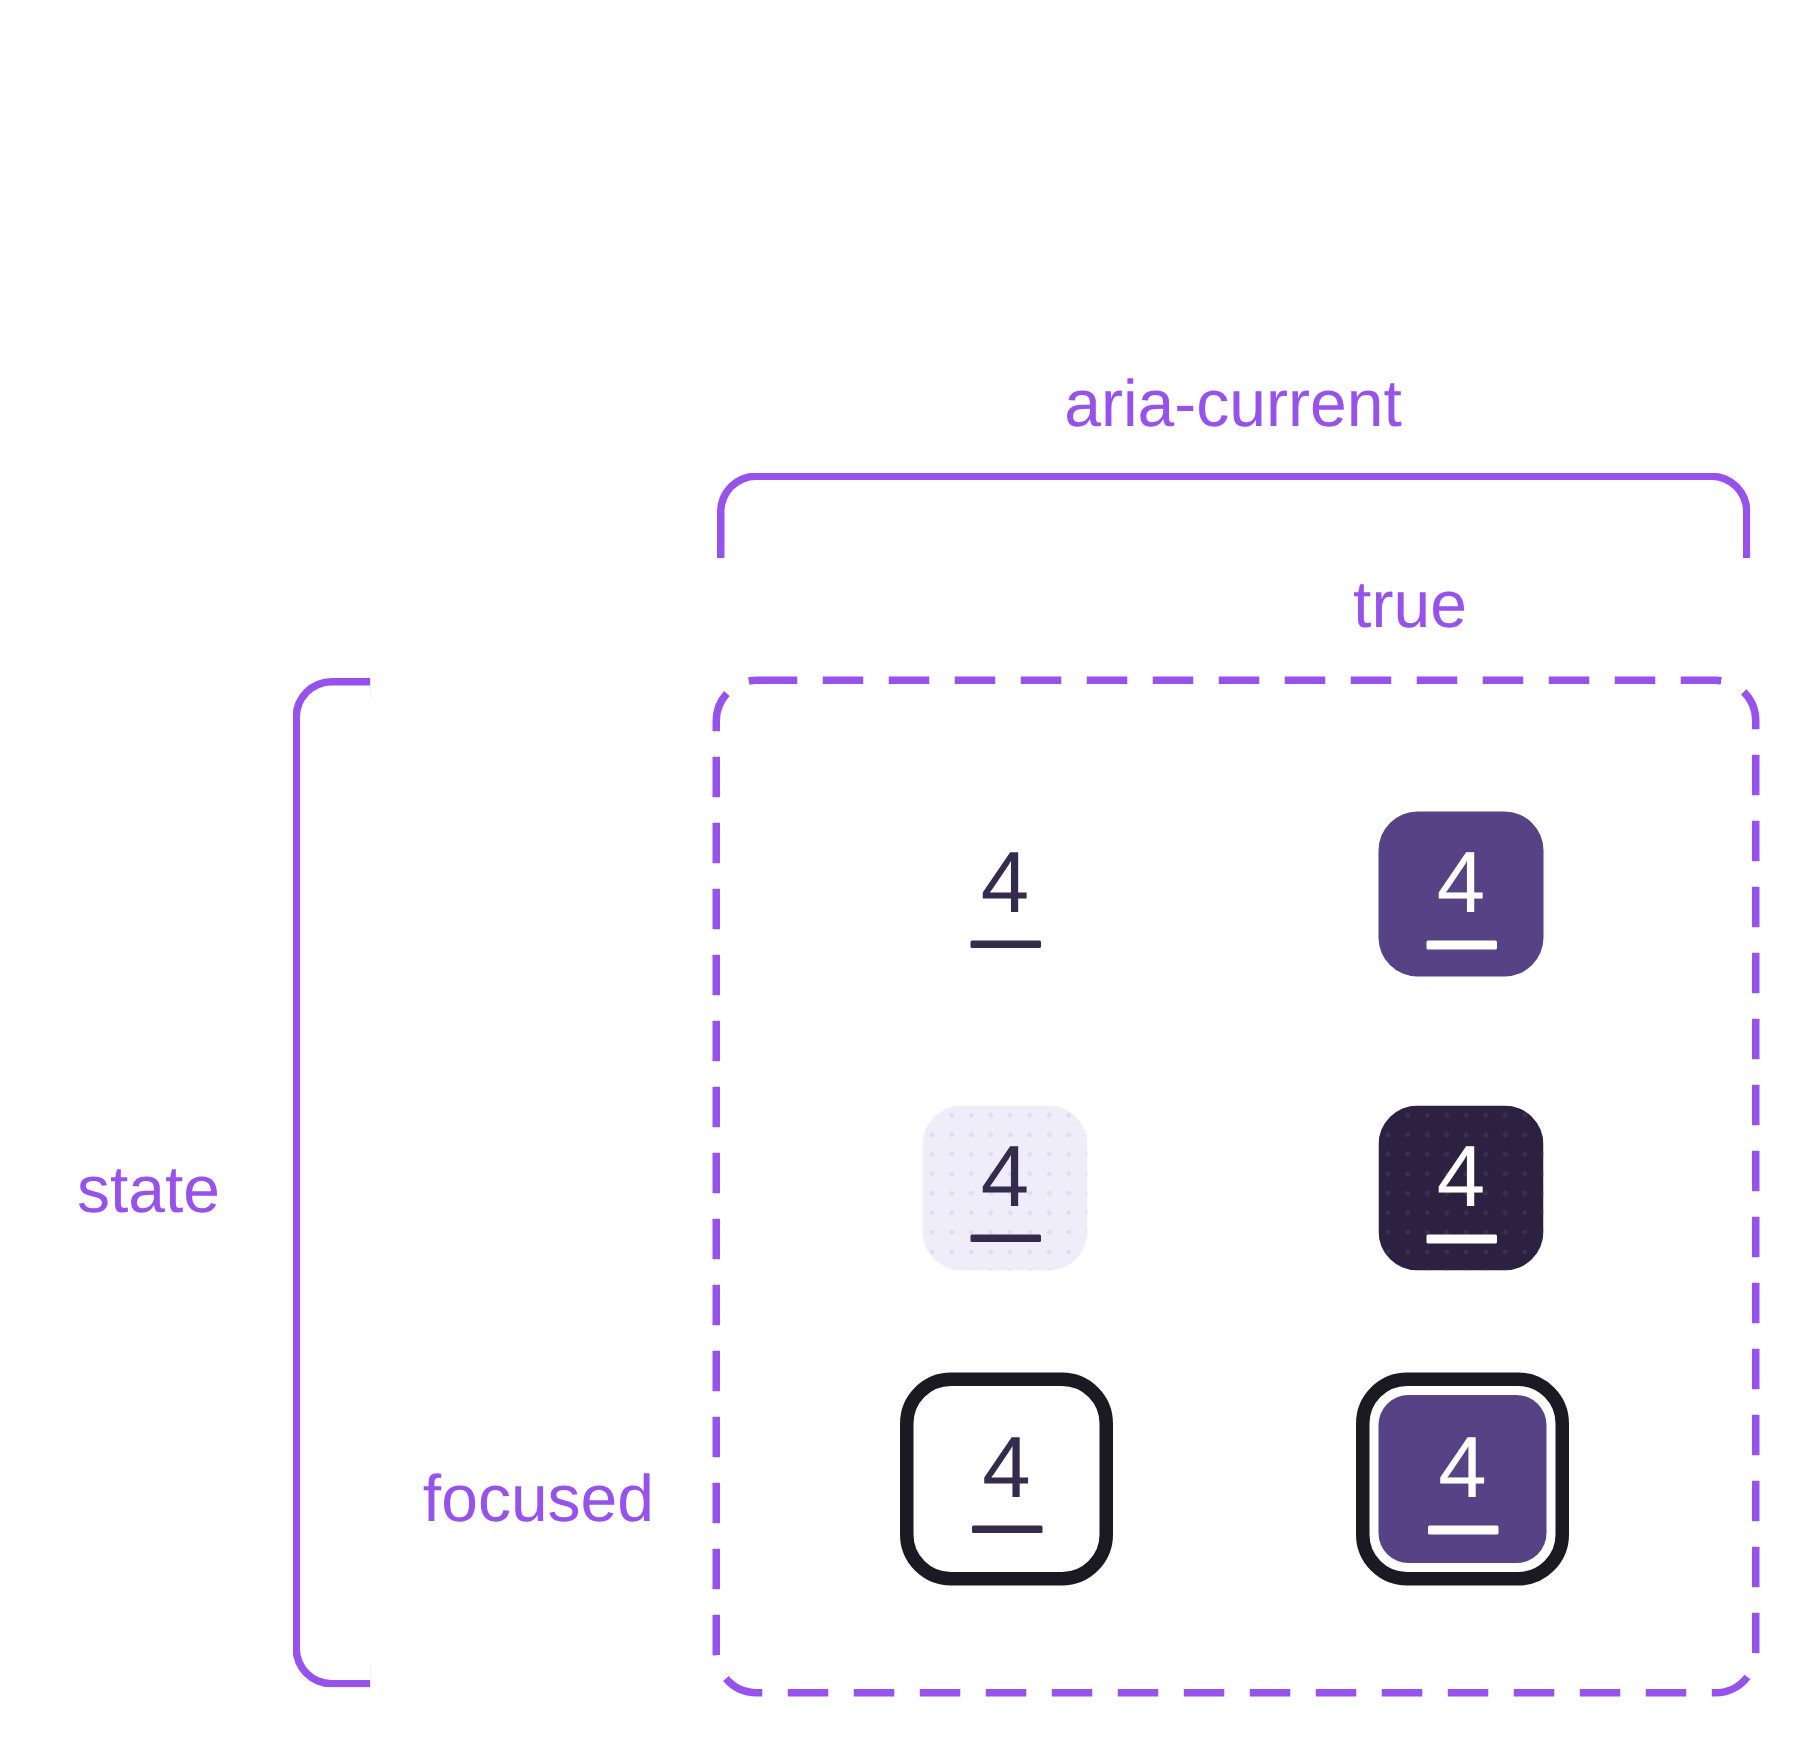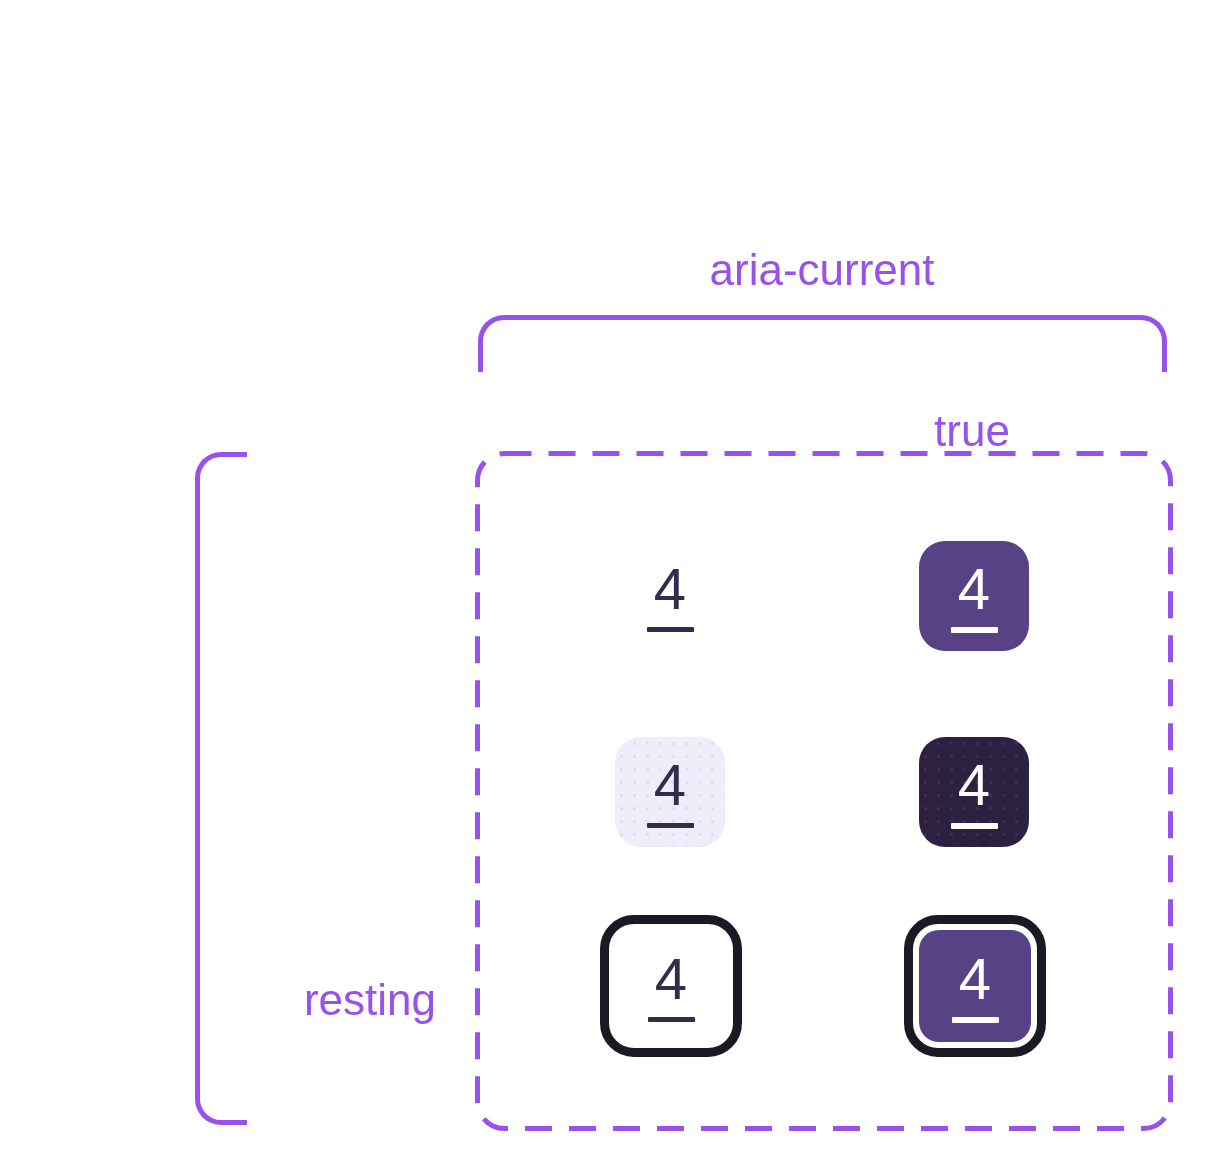--- a/index.html
+++ b/index.html
@@ -14,21 +14,21 @@
   .axis-text{
     position:absolute;
     color:#9852EC;
     font-size:44px;
     font-weight:400;
     line-height:1.1;
     white-space:nowrap;
   }
   .col-title{ left:472px; top:246px; width:700px; text-align:center; }
   .col-label-false{ left:570px; top:380px; width:200px; text-align:center; }
-  .col-label-true{ left:872px; top:380px; width:200px; text-align:center;margin-top:27px; }
+  .col-label-true{ left:840px; top:380px; width:200px; text-align:center; }
   .row-title{ left:29px; top:770px; width:140px; text-align:center; }
   .row-label{ left:230px; width:206px; text-align:right; }
   .row-label-resting{ top:584px; }
   .row-label-hover{ top:780px; }
   .row-label-focused{ top:976px; }
 
   
   .top-bracket{
     position:absolute;
     left:478px; top:315px;
@@ -122,24 +122,25 @@
 <body>
 
 <div class="canvas">
 
   <div class="axis-text col-title">aria-current</div>
 
   <div class="top-bracket"></div>
 
   <div class="axis-text col-label-true">true</div>
 
+  <div class="axis-text row-title">state</div>
 
   <div class="left-bracket"></div>
 
-  <div class="axis-text row-label row-label-focused">resting</div>
+  <div class="axis-text row-label row-label-focused">focused</div>
 
   <svg class="dashed-box" width="700" height="682" viewBox="0 0 700 682">
     <rect x="3.5" y="3.5" width="693" height="675" rx="27" fill="none" stroke="#9852EC" stroke-width="5" stroke-dasharray="27 17"></rect>
   </svg>
 
   <div class="cell cell-resting-false">
     <div class="page-num">
       <span class="digit">4</span>
       <span class="u-bar"></span>
     </div>

